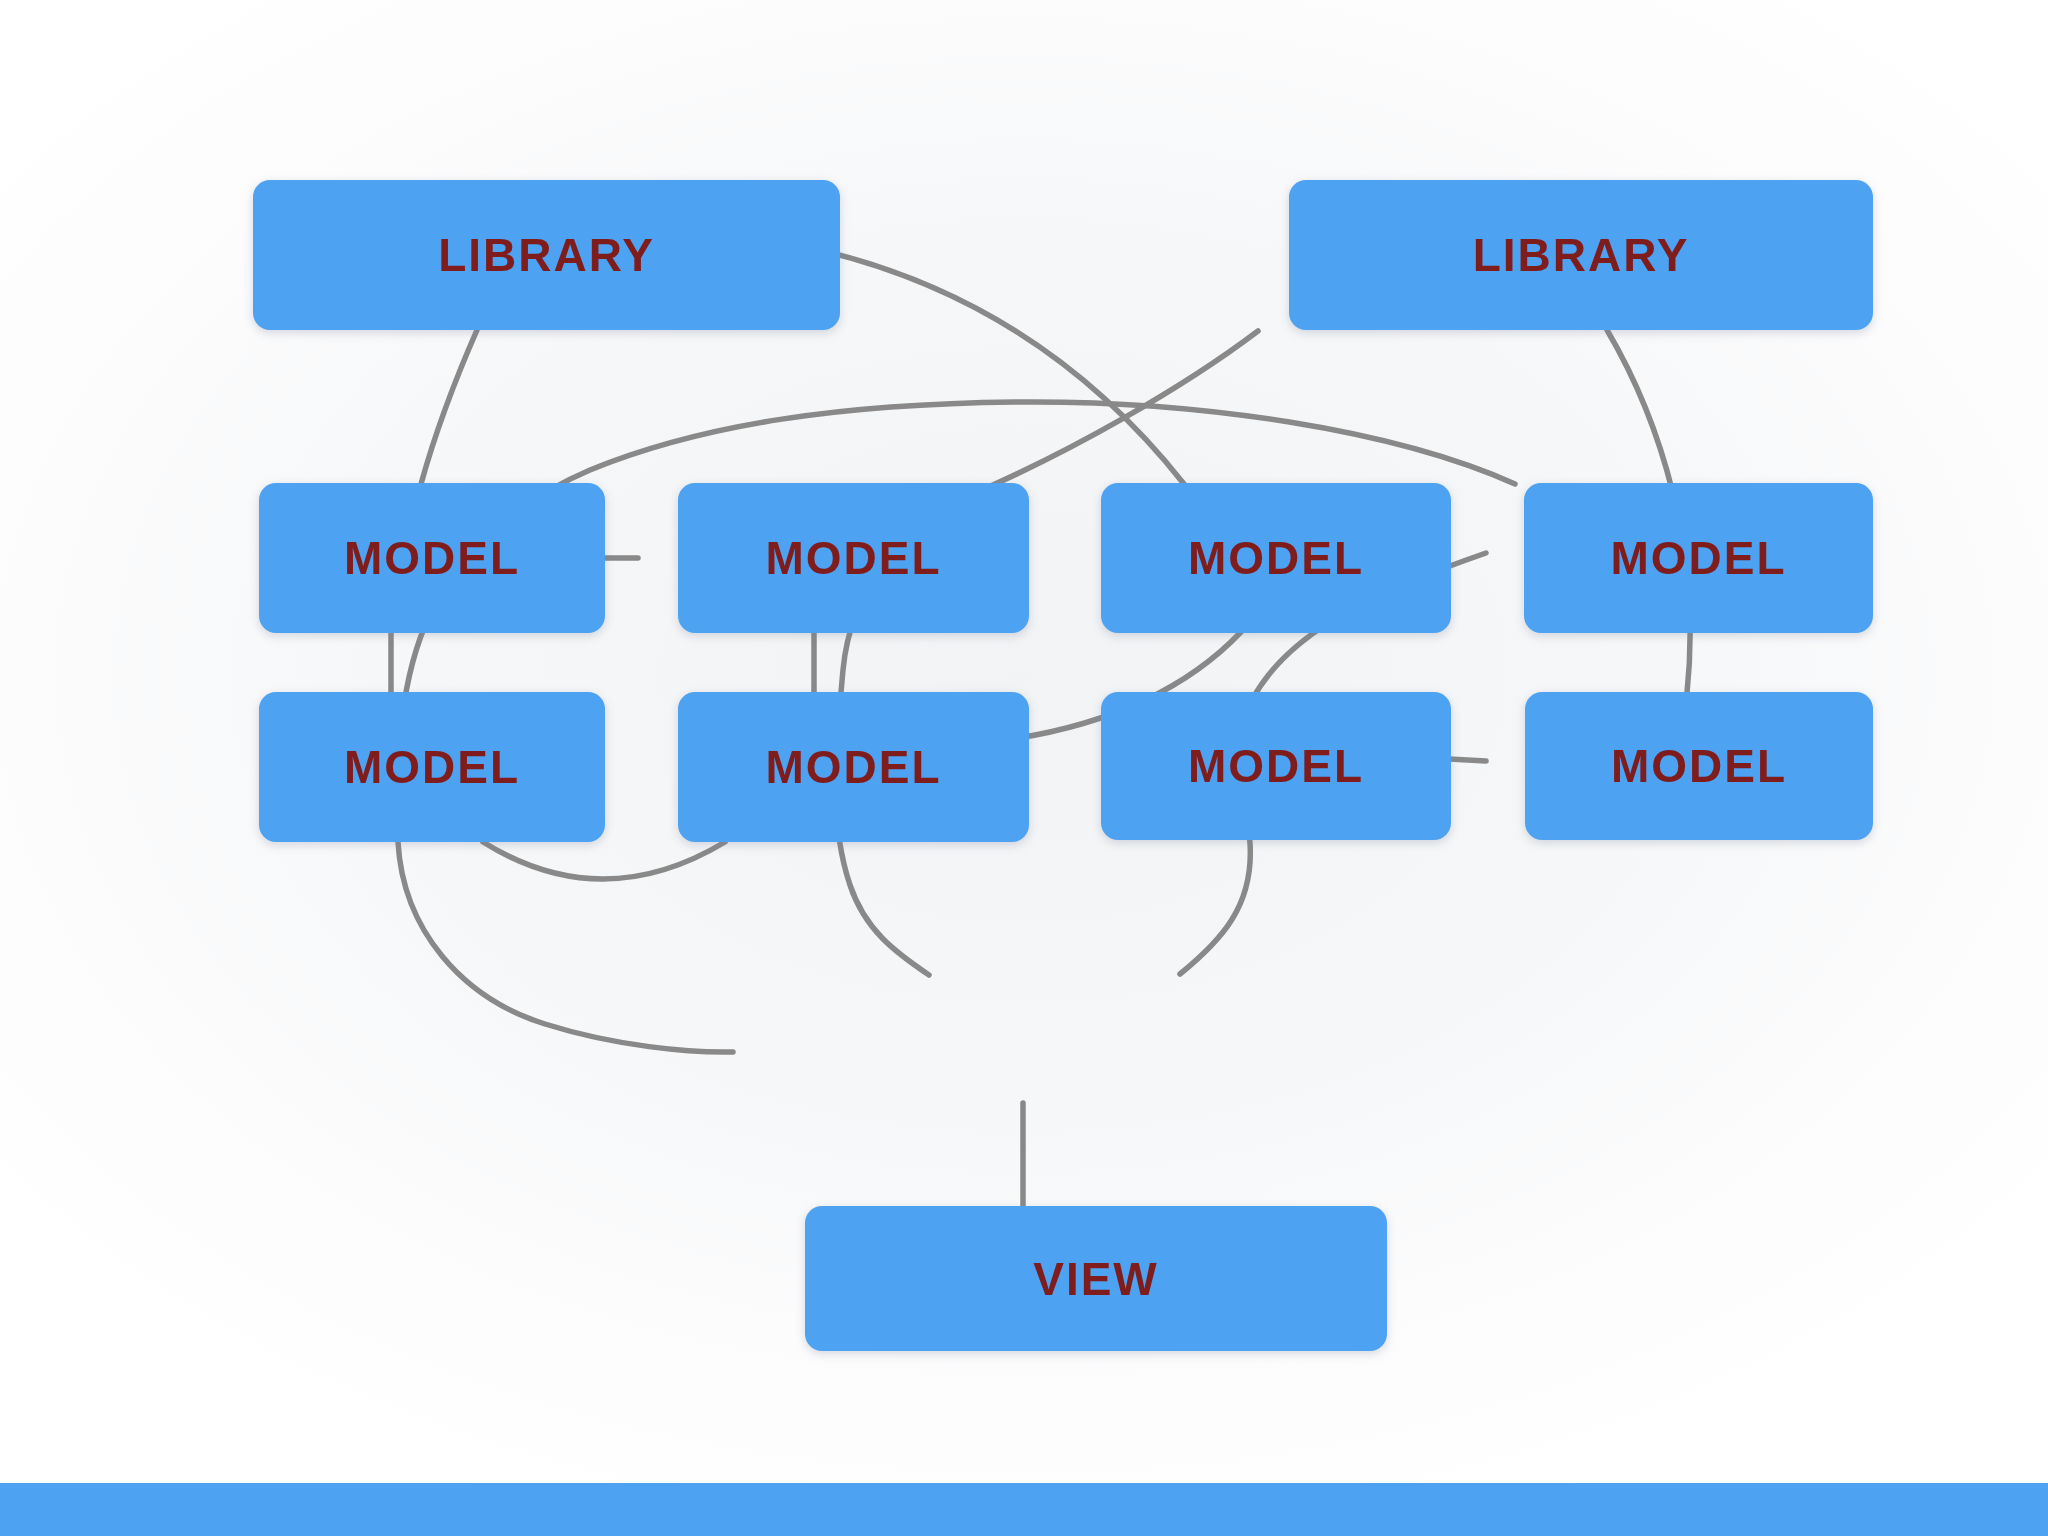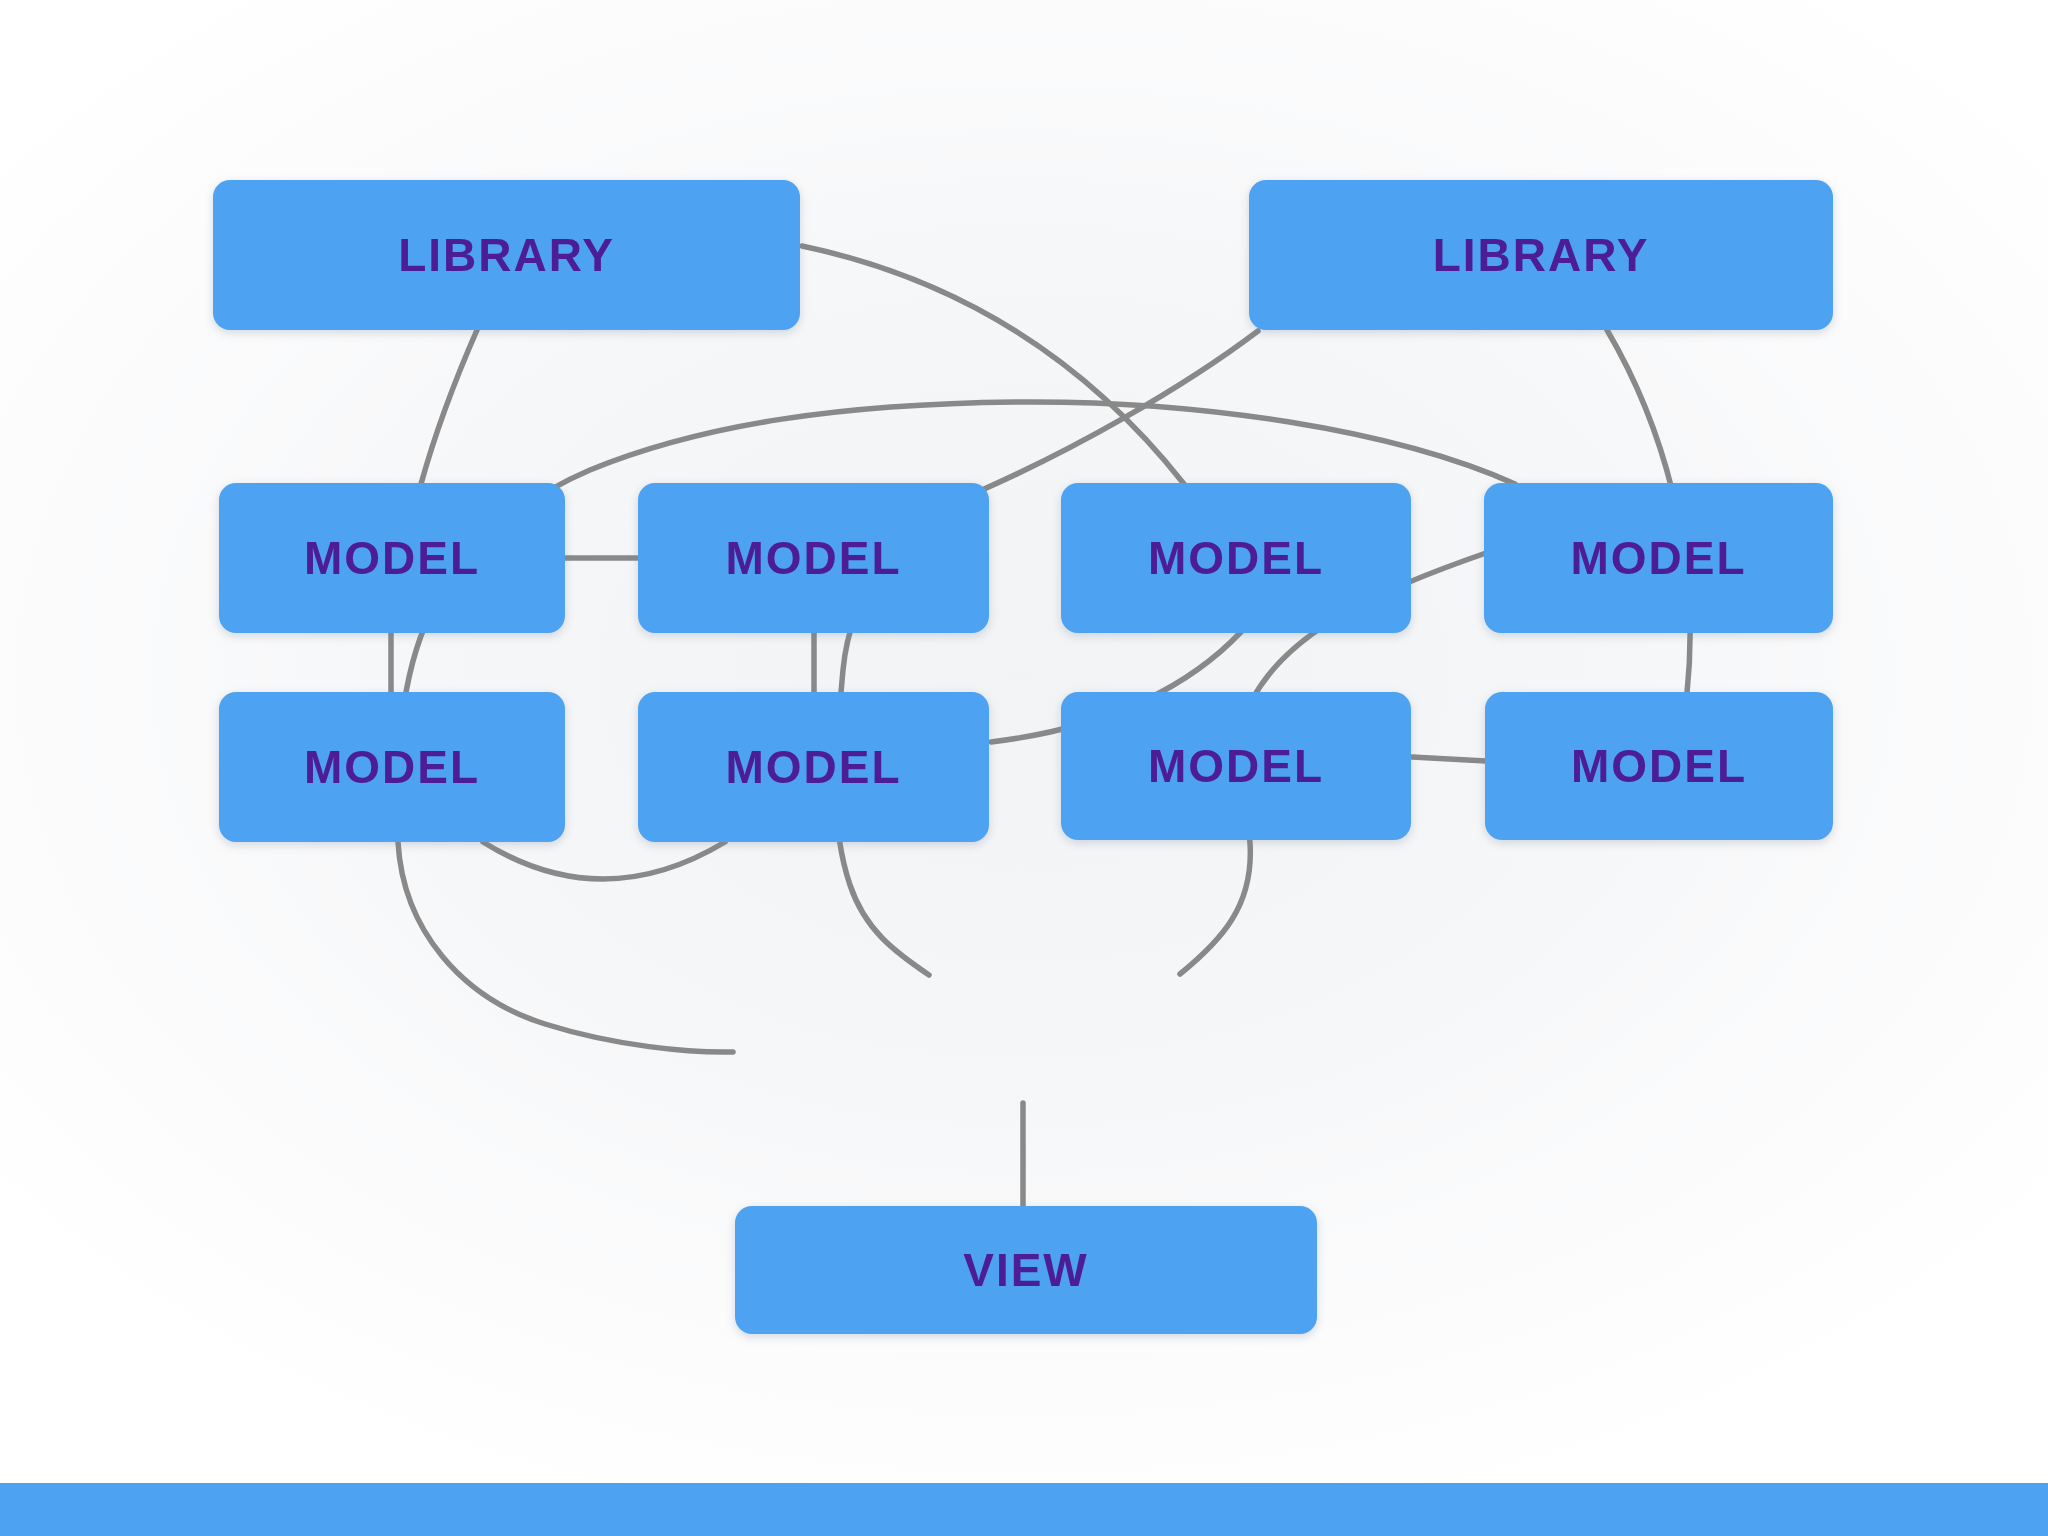--- a/index.html
+++ b/index.html
@@ -19,26 +19,27 @@
     fill:none;
     stroke:var(--edge-stroke,#898989);
     stroke-width:5.5;
     stroke-linecap:round;
   }
   .node{
     position:absolute;
     background:var(--node-fill,#4DA2F2);
     border-radius:17px;
     display:flex;align-items:center;justify-content:center;
-    color:#4c1d95;
+    color:#7f1d1d;
     font-weight:bold;
     font-size:46px;
     letter-spacing:2px;
     box-shadow:0 3px 10px rgba(110,125,150,0.28);
     user-select:none;
+    margin-left:40px;
   }
   .bottom-bar{
     position:absolute;left:0;top:1483px;width:2048px;height:53px;
     background:var(--bar-fill,#4DA2F2);
   }
 </style>
 </head>
 <body>
 
 <div class="stage">
@@ -99,16 +100,16 @@
 
   <div class="node" style="left:219px;top:692px;width:346px;height:150px">MODEL</div>
 
   <div class="node" style="left:638px;top:692px;width:351px;height:150px">MODEL</div>
 
   <div class="node" style="left:1061px;top:692px;width:350px;height:148px">MODEL</div>
 
   <div class="node" style="left:1485px;top:692px;width:348px;height:148px">MODEL</div>
 
 
-  <div class="node" style="left:735px;top:1206px;width:582px;height:128px">VIEW</div>
+  <div class="node" style="left:765px;top:1206px;width:582px;height:145px">VIEW</div>
 
   <div class="bottom-bar"></div>
 </div>
 
 </body></html>

